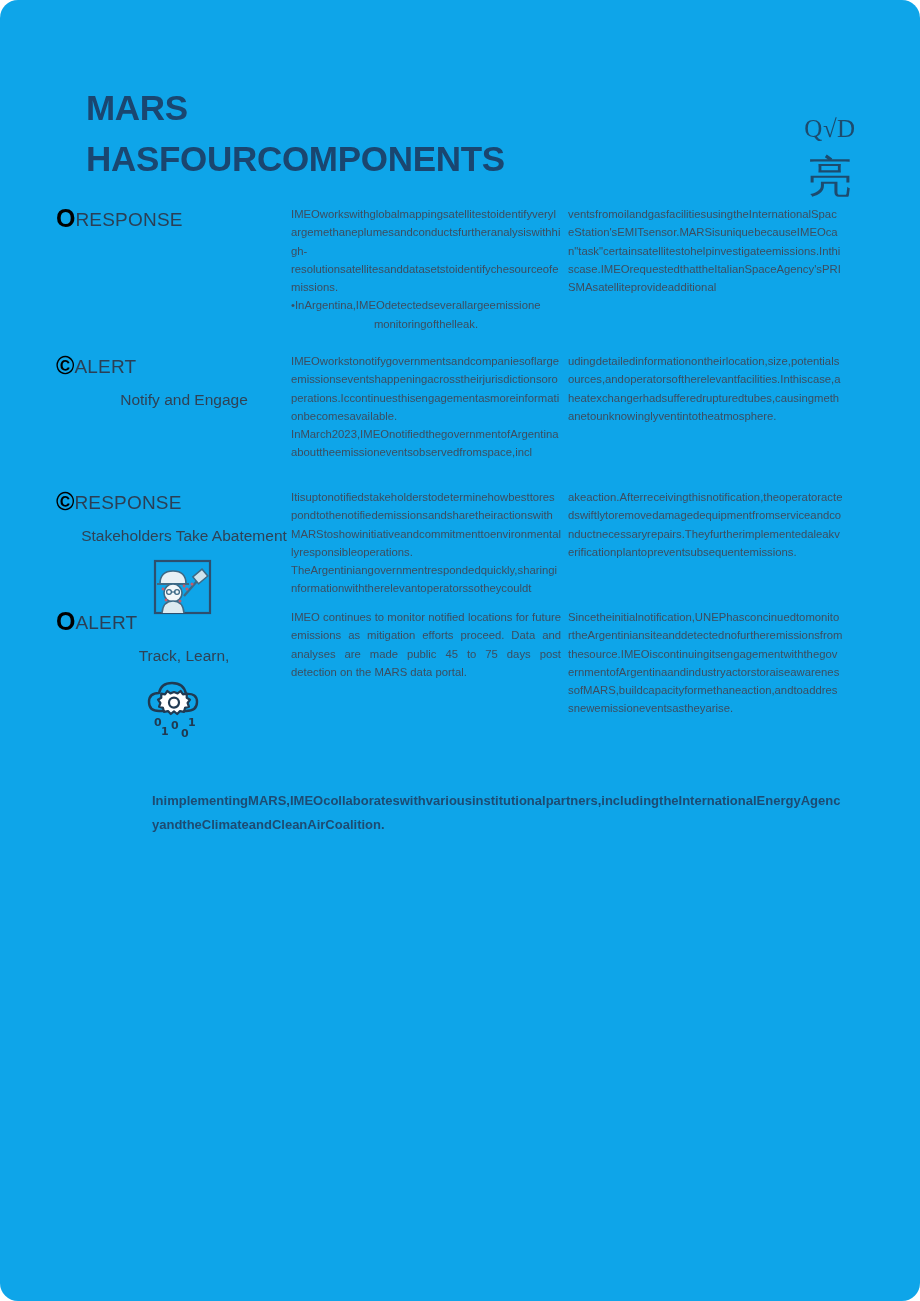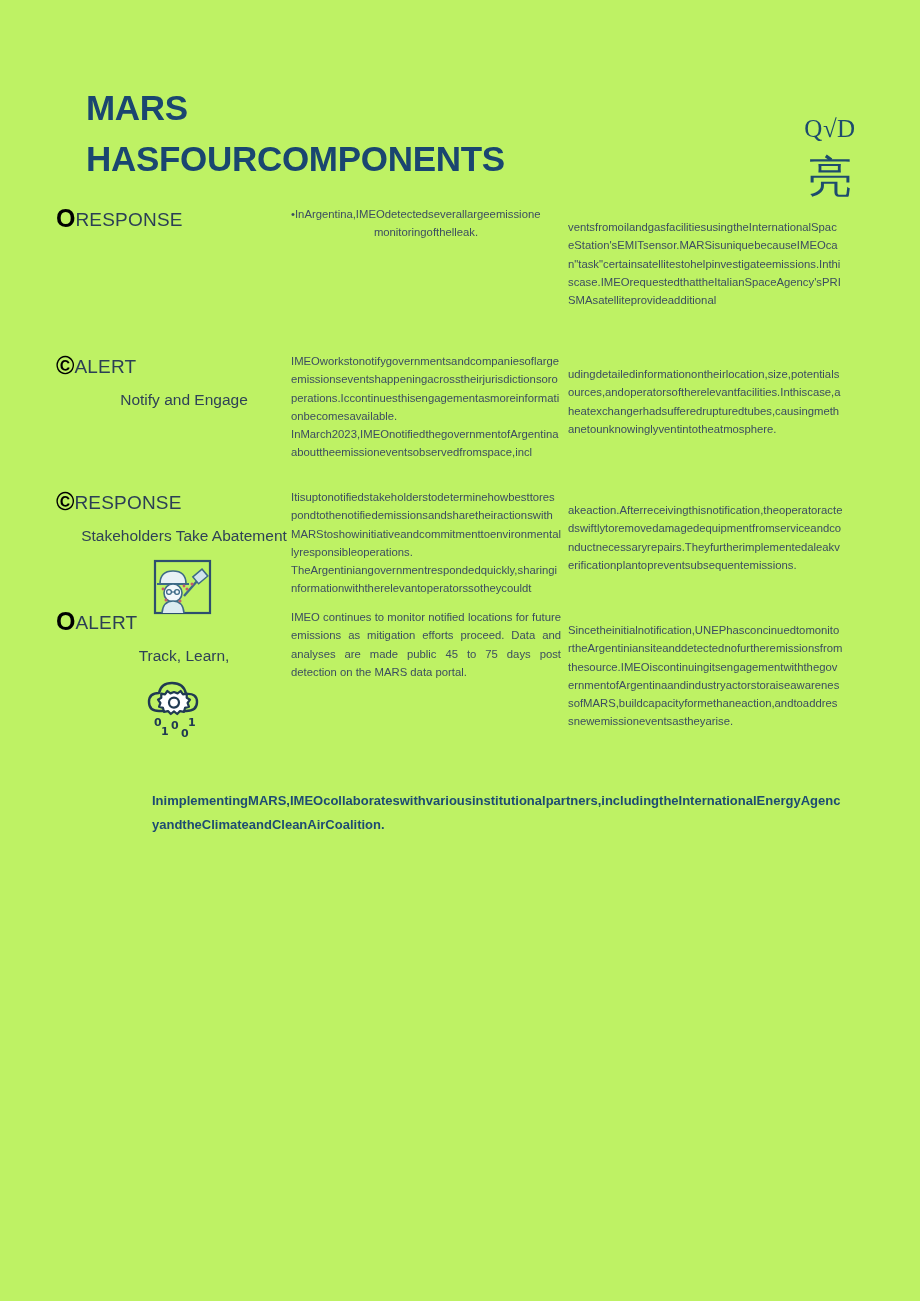--- a/index.html
+++ b/index.html
@@ -13,21 +13,22 @@
     position: relative;
     font-family: "Liberation Sans", sans-serif;
     overflow: hidden;
   }
 
   .page {
     position: absolute;
     left: 0; top: 0;
     width: 920px;
     height: 1301px;
-    background: #bef264;
+    background: #0ea5e9;
+    border-radius: 18px;
   }
 
   
   .title {
     position: absolute;
     left: 86px;
     top: 83px;
     width: 620px;
     font-size: 35px;
     font-weight: bold;
@@ -104,21 +105,21 @@
 
   
   .col-mid, .col-right {
     position: absolute;
     top: 0;
     font-size: 11.3px;
     line-height: 1.62;
     color: #3c4d60;
   }
   .col-mid   { left: 291px; width: 270px; }
-  .col-right { left: 568px; width: 275px; margin-top: 13px; }
+  .col-right { left: 568px; width: 275px; }
 
   .runon { word-break: break-all; overflow-wrap: anywhere; }
   .runon p { margin: 0; }
   .runon p.centered { text-align: center; }
 
   .justified { text-align: justify; }
   .justified p { margin: 0; }
 
   
   .footnote {
@@ -150,20 +151,22 @@
   </div>
 
   <div class="row row-methane">
     <div class="label-col">
       <div class="label-head">
         <span class="glyph">O</span><span class="word">RESPONSE</span>
       </div>
     </div>
 
     <div class="col-mid runon">
+      <p>IMEOworkswithglobalmappingsatellitestoidentifyverylargemethaneplumesandconductsfurtheranalysiswithhigh-</p>
+      <p>resolutionsatellitesanddatasetstoidentifychesourceofemissions.</p>
       <p>•InArgentina,IMEOdetectedseverallargeemissione</p>
       <p class="centered">monitoringofthelleak.</p>
     </div>
 
     <div class="col-right runon">
       <p>ventsfromoilandgasfacilitiesusingtheInternationalSpaceStation'sEMITsensor.MARSisuniquebecauseIMEOcan"task"certainsatellitestohelpinvestigateemissions.Inthiscase.IMEOrequestedthattheItalianSpaceAgency'sPRISMAsatelliteprovideadditional</p>
     </div>
   </div>
 
   <div class="row row-alert">

